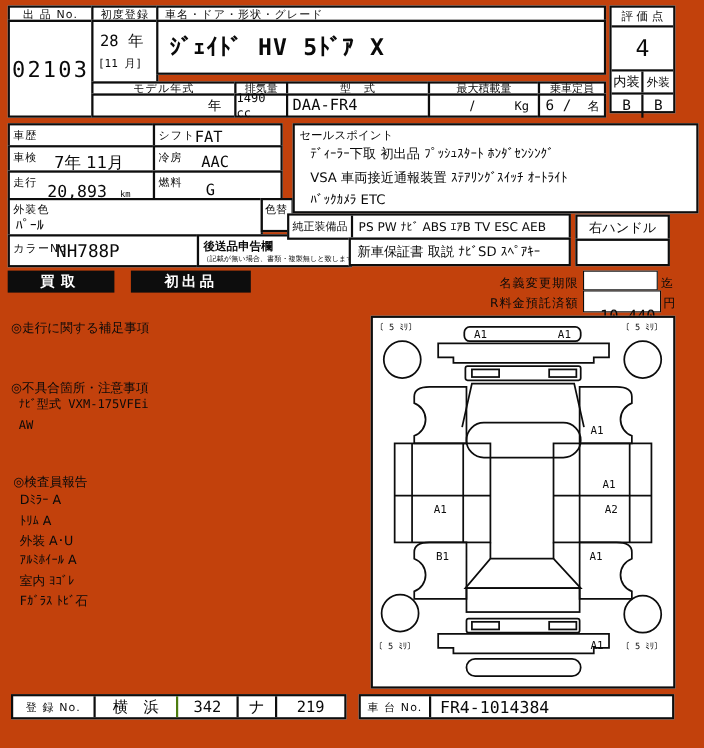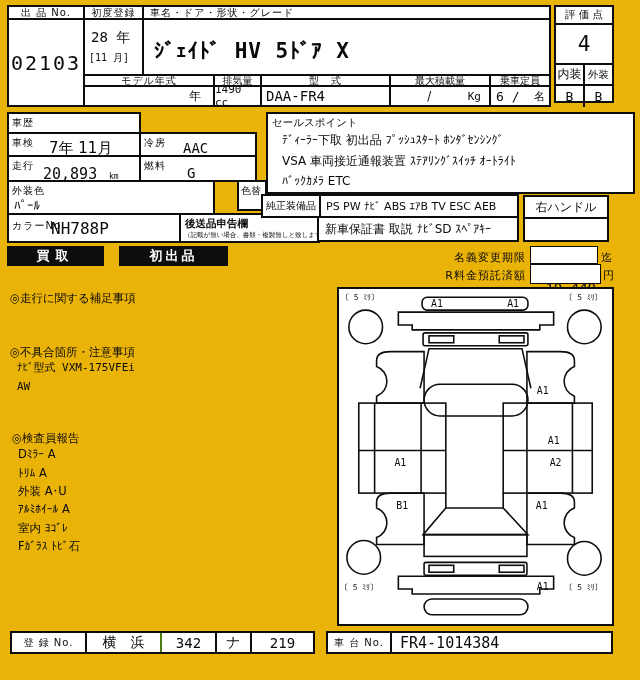--- a/index.html
+++ b/index.html
@@ -1,17 +1,17 @@
 <!DOCTYPE html>
 <html><head>
 <meta charset="utf-8">
 <style>
   html,body{margin:0;padding:0;background:#fcfcfa;width:640px;height:680px;overflow:hidden;
     font-family:"DejaVu Sans",sans-serif;color:#0a0a0a;}
-  .sheet{position:relative;width:640px;height:680px;background:#eab308;}
+  .sheet{position:relative;width:640px;height:680px;background:#c2410c;}
   .cell{position:absolute;border:2px solid #0d0d0d;background:#fff;box-sizing:border-box;}
   .lab{font-size:10px;letter-spacing:1px;}
   .mono{font-family:"DejaVu Sans Mono","DejaVu Sans",monospace;}
   .ctr{display:flex;align-items:center;justify-content:center;}
   .abs{position:absolute;}
   .badge{position:absolute;background:#0d0d0d;color:#fff;display:flex;align-items:center;justify-content:center;
     font-size:13px;font-weight:bold;letter-spacing:6px;box-sizing:border-box;}
   .notetxt{position:absolute;font-size:11.5px;white-space:nowrap;}
   svg text{fill:#0d0d0d;}
   .dmark{font:10px "DejaVu Sans Mono",monospace;}
@@ -27,21 +27,21 @@
     <span class="mono" style="font-size:20px;letter-spacing:2px;">02103</span>
   </div>
 
   <div class="cell ctr lab" style="left:83px;top:5px;width:61px;height:15px;">初度登録</div>
   <div class="cell" style="left:83px;top:18px;width:61px;height:58px;">
     <div class="mono" style="font-size:14px;padding:9px 0 0 6px;">28 年</div>
     <div class="mono" style="font-size:10px;padding:4px 0 0 4px;">[11 月]</div>
   </div>
 
   <div class="cell lab" style="left:142px;top:5px;width:409px;height:15px;display:flex;align-items:center;padding-left:6px;">車名・ドア・形状・グレード</div>
-  <div class="cell" style="left:142px;top:18px;width:409px;height:66px;display:flex;align-items:center;">
+  <div class="cell" style="left:142px;top:18px;width:409px;height:50px;display:flex;align-items:center;">
     <span class="mono" style="font-size:21px;font-weight:bold;padding-left:10px;letter-spacing:1px;">ｼﾞｪｲﾄﾞ  HV 5ﾄﾞｱ  X</span>
   </div>
 
   <div class="cell ctr lab" style="left:83px;top:74px;width:132px;height:13px;">モデル年式</div>
   <div class="cell" style="left:83px;top:85px;width:132px;height:22px;display:flex;align-items:center;justify-content:flex-end;">
     <span style="font-size:12px;padding-right:12px;">年</span>
   </div>
   <div class="cell ctr lab" style="left:213px;top:74px;width:49px;height:13px;letter-spacing:0;">排気量</div>
   <div class="cell ctr" style="left:213px;top:85px;width:49px;height:22px;">
     <span class="mono" style="font-size:11px;">1490 cc</span>
@@ -71,38 +71,42 @@
     <div style="display:flex;height:21px;">
       <div class="ctr mono" style="flex:1;border-right:2px solid #0d0d0d;font-size:13px;">B</div>
       <div class="ctr mono" style="flex:1;font-size:13px;">B</div>
     </div>
   </div>
 
   <div class="cell" style="left:7px;top:112px;width:134px;height:22px;">
     <span class="lab abs" style="left:3px;top:2px;">車歴</span>
     <span class="abs mono" style="right:10px;top:4px;font-size:13px;"></span>
   </div>
+  <div class="cell" style="left:139px;top:112px;width:118px;height:22px;">
+    <span class="lab abs" style="left:3px;top:2px;">シフト</span>
+    <span class="abs mono" style="left:36px;top:3px;font-size:14px;">FAT</span>
+  </div>
   <div class="cell" style="left:7px;top:132px;width:134px;height:25px;">
     <span class="lab abs" style="left:3px;top:2px;">車検</span>
     <span class="abs" style="left:40px;top:5px;font-size:15px;">7年 11月</span>
   </div>
   <div class="cell" style="left:139px;top:132px;width:118px;height:25px;">
     <span class="lab abs" style="left:3px;top:2px;">冷房</span>
     <span class="abs mono" style="left:42px;top:6px;font-size:14px;">AAC</span>
   </div>
   <div class="cell" style="left:7px;top:155px;width:134px;height:27px;">
     <span class="lab abs" style="left:3px;top:2px;">走行</span>
     <span class="abs mono" style="left:34px;top:8px;font-size:15px;">20,893</span>
     <span class="abs mono" style="left:100px;top:15px;font-size:8px;">km</span>
   </div>
   <div class="cell" style="left:139px;top:155px;width:118px;height:27px;">
     <span class="lab abs" style="left:3px;top:2px;">燃料</span>
     <span class="abs mono" style="left:46px;top:8px;font-size:14px;">G</span>
   </div>
-  <div class="cell" style="left:7px;top:180px;width:208px;height:35px;">
+  <div class="cell" style="left:7px;top:180px;width:232px;height:35px;">
     <span class="lab abs" style="left:3px;top:2px;">外装色</span>
     <span class="abs mono" style="left:5px;top:16px;font-size:13px;">ﾊﾟｰﾙ</span>
   </div>
   <div class="cell" style="left:237px;top:180px;width:30px;height:31px;">
     <span class="lab abs" style="left:2px;top:2px;letter-spacing:0;">色替</span>
   </div>
   <div class="cell" style="left:7px;top:213px;width:174px;height:30px;">
     <span class="lab abs" style="left:3px;top:4px;">カラーNo.</span>
     <span class="abs mono" style="left:42px;top:4px;font-size:16px;">NH788P</span>
   </div>

